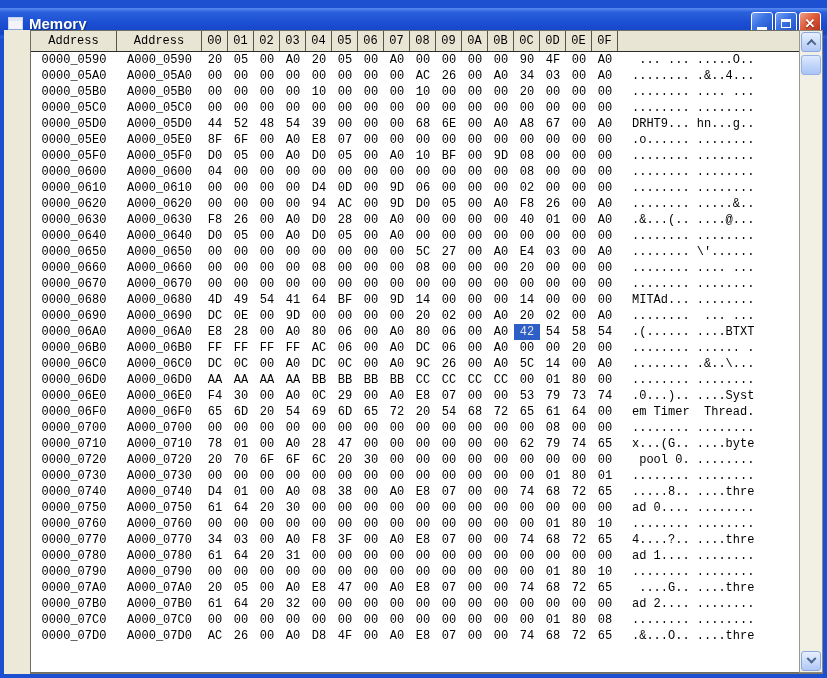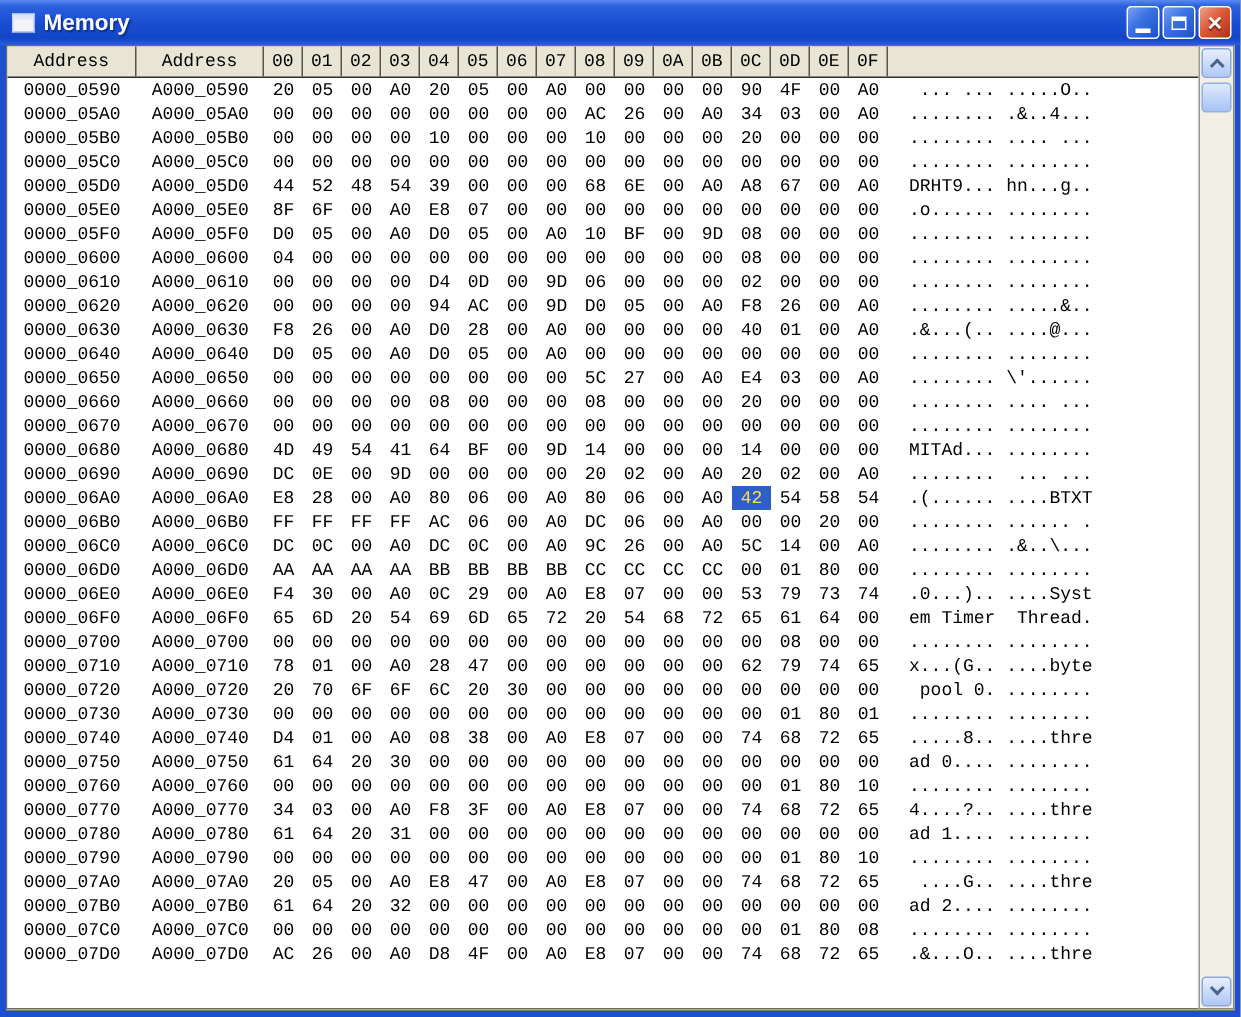--- a/index.html
+++ b/index.html
@@ -1,60 +1,60 @@
 <!DOCTYPE html>
 <html><head>
 <meta charset="utf-8">
 <style>
   html,body{margin:0;padding:0;background:#9a9a9a;}
   *{box-sizing:border-box;}
   .window{position:relative;width:827px;height:678px;background:#1c50d0;
     font-family:"Liberation Sans",sans-serif;overflow:hidden;}
   
-  .titlebar{position:absolute;left:0;top:0;width:827px;height:30px;
+  .titlebar{position:absolute;left:0;top:8px;width:827px;height:30px;
     background:linear-gradient(180deg,#5a8af0 0%,#2a60dc 14%,#1b4ed2 50%,#1245c6 85%,#2b5fdd 100%);
     display:flex;align-items:center;padding:0 6px;}
   .app-icon{width:15px;height:13px;background:#f4f4f8;border:1px solid #c8d4f0;
     border-bottom-color:#8fa4d8;margin:0 6px 0 2px;box-shadow:inset 0 3px 0 #dfe6f6;}
   .title-text{color:#ffffff;font-weight:bold;font-size:15px;
     text-shadow:1px 1px 1px #0a2f86;flex:1;}
   .tb-btns{display:flex;gap:2px;}
   .tb-btn{width:22px;height:22px;border-radius:3px;border:1px solid #ffffff;
     display:flex;align-items:center;justify-content:center;cursor:default;}
   .btn-blue{background:linear-gradient(135deg,#7ba1f2 0%,#3c74e4 40%,#1e50c8 100%);}
   .btn-red{background:linear-gradient(135deg,#f0a088 0%,#e05638 45%,#boxc 100%);
     background:linear-gradient(135deg,#efa28a 0%,#dd5a3a 45%,#b03018 100%);}
   .glyph-min{width:10px;height:3px;background:#fff;margin-top:11px;}
   .glyph-max{width:10px;height:9px;border:1px solid #fff;border-top:3px solid #fff;}
   .glyph-x{color:#fff;font-size:13px;font-weight:bold;line-height:1;
     text-shadow:0 1px 1px #701505;}
   
   .content{position:absolute;left:4px;top:30px;width:819px;height:644px;
-    background:#ece9d8;display:flex;flex-direction:column;}
+    background:#ece9d8;display:flex;flex-direction:column;padding-left:26px;}
   .grid-area{flex:1;display:flex;border-bottom:1px solid #77776a;overflow:hidden;}
   .grid{flex:1;display:flex;flex-direction:column;background:#fff;
     border:1px solid #6e6e64;border-right:none;
     font-family:"Liberation Mono","DejaVu Sans Mono",monospace;font-size:12px;color:#000;}
   .header-row{display:flex;height:21px;background:#e9e5d5;
     border-bottom:1px solid #2c2c2c;flex:none;}
   .h-cell{border-right:1px solid #55554c;display:flex;align-items:center;
     justify-content:center;height:100%;}
   .h-addr{width:86px;}
   .h-virt{width:85px;}
   .h-byte{width:26px;}
   .h-ascii{width:178px;margin-top:28px;}
   .h-fill{flex:1;border-right:none;}
   .rows{flex:1;background:#fff;overflow:hidden;}
   .row{display:flex;height:16px;line-height:16px;white-space:pre;}
   .cell{flex:none;text-align:center;}
   .c-addr{width:86px;}
   .c-virt{width:85px;}
   .c-byte{width:26px;}
   .c-ascii{width:178px;text-align:left;padding-left:14px;}
-  .c-byte.sel{background:#2e5fc6;color:#fde047;}
+  .c-byte.sel{background:#2e5fc6;color:#e5e5e5;}
   
   .scrollbar{width:24px;flex:none;background:#f2f0e4;border:1px solid #8a887c;
     border-left:1px solid #9a988c;display:flex;flex-direction:column;}
   .sb-btn{height:20px;flex:none;margin:1px;border-radius:3px;
     background:linear-gradient(180deg,#e8f0fe 0%,#cbdcfa 50%,#b0c8f6 100%);
     border:1px solid #8ba7e0;display:flex;align-items:center;justify-content:center;}
   .sb-track{flex:1;position:relative;}
   .sb-thumb{position:absolute;left:1px;right:1px;top:2px;height:20px;border-radius:3px;
     background:linear-gradient(180deg,#dfeafd 0%,#c2d6fa 50%,#a9c4f5 100%);
     border:1px solid #93b0e8;}

